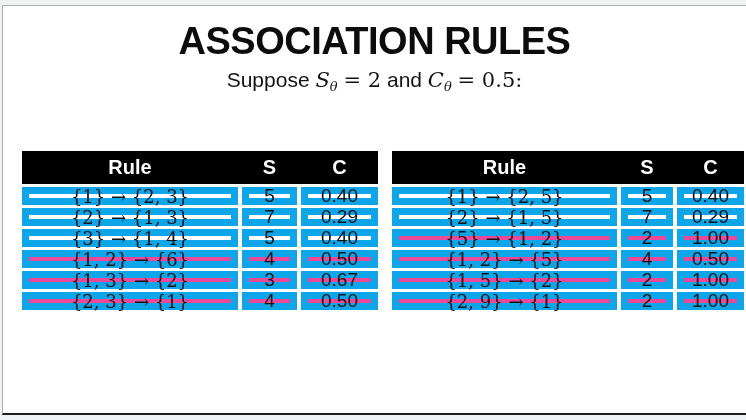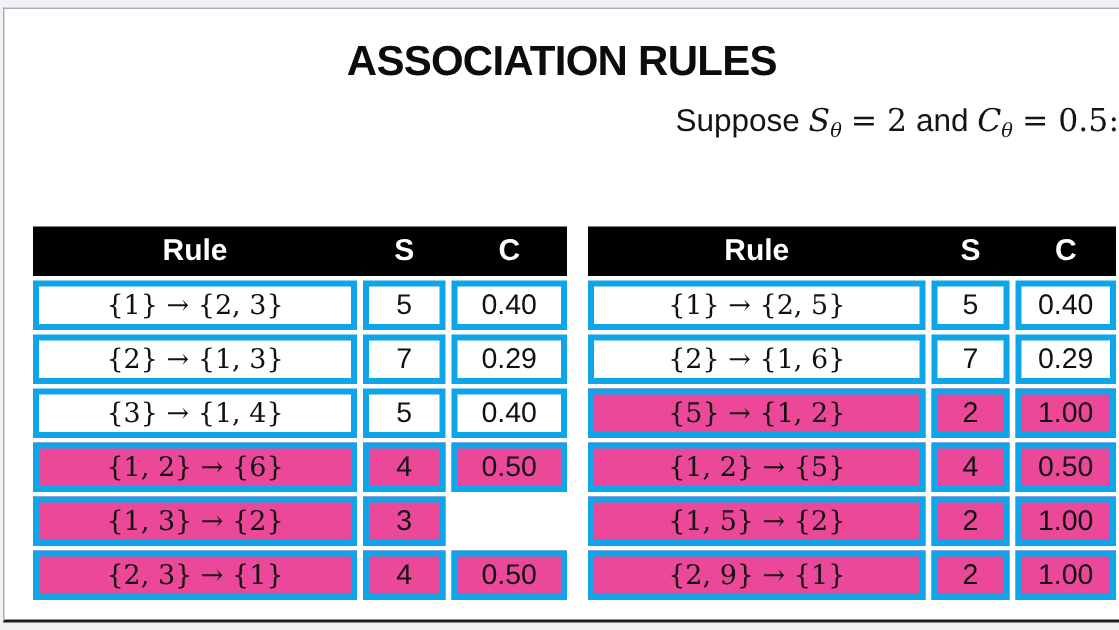--- a/index.html
+++ b/index.html
@@ -15,37 +15,37 @@
     width: 744px; height: 410px;
     box-sizing: border-box;
     background: #ffffff;
     border-top: 1px solid #a9afb8;
     border-left: 1px solid #a9afb8;
     border-bottom: 2px solid #1c1c1c;
   }
   .title {
     margin-top: 13px;
     text-align: center;
-    font-size: 28px;
+    font-size: 38px;
     line-height: 44px;
     font-weight: 900;
     letter-spacing: -0.5px;
     color: #0c0c0c;
   }
   .summary {
     margin-top: 21px;
     text-align: center;
     font-size: 20px;
     line-height: 22px;
     font-weight: 700;
     color: #0c0c0c;
   }
   .suppose {
     margin-top: 4px;
-    text-align: right;
+    text-align: center;
     font-size: 21px;
     line-height: 26px;
     color: #141414;
   }
   .suppose .sym {
     font-family: "DejaVu Serif", serif;
     font-style: italic;
   }
   .suppose sub {
     font-family: "DejaVu Serif", serif;
@@ -72,22 +72,22 @@
   .row.header {
     background: #000000;
     color: #ffffff;
   }
   .row.header .cell {
     height: 33px;
     font-size: 20px;
     font-weight: 700;
   }
   .row.body .cell {
-    height: 33px;
-    border: 4px solid #0ea5e9;
+    height: 18px;
+    border: 7px solid #0ea5e9;
     background: #ffffff;
     font-size: 19px;
     color: #111111;
   }
   .row.body .cell.rule {
     font-family: "DejaVu Serif", serif;
     font-size: 18px;
   }
   .row.body.green .cell { background: #ec4899; }
 </style>
@@ -133,41 +133,42 @@
           <div class="cell">0.40</div>
         </div>
         <div class="row body green">
           <div class="cell rule">{1, 2} → {6}</div>
           <div class="cell">4</div>
           <div class="cell">0.50</div>
         </div>
         <div class="row body green">
           <div class="cell rule">{1, 3} → {2}</div>
           <div class="cell">3</div>
+          <div class="cell">0.67</div>
         </div>
         <div class="row body green">
           <div class="cell rule">{2, 3} → {1}</div>
           <div class="cell">4</div>
           <div class="cell">0.50</div>
         </div>
       </div>
 
       <div class="tbl t2">
         <div class="row header">
           <div class="cell">Rule</div>
           <div class="cell">S</div>
           <div class="cell">C</div>
         </div>
         <div class="row body">
           <div class="cell rule">{1} → {2, 5}</div>
           <div class="cell">5</div>
           <div class="cell">0.40</div>
         </div>
         <div class="row body">
-          <div class="cell rule">{2} → {1, 6}</div>
+          <div class="cell rule">{2} → {1, 5}</div>
           <div class="cell">7</div>
           <div class="cell">0.29</div>
         </div>
         <div class="row body green">
           <div class="cell rule">{5} → {1, 2}</div>
           <div class="cell">2</div>
           <div class="cell">1.00</div>
         </div>
         <div class="row body green">
           <div class="cell rule">{1, 2} → {5}</div>

